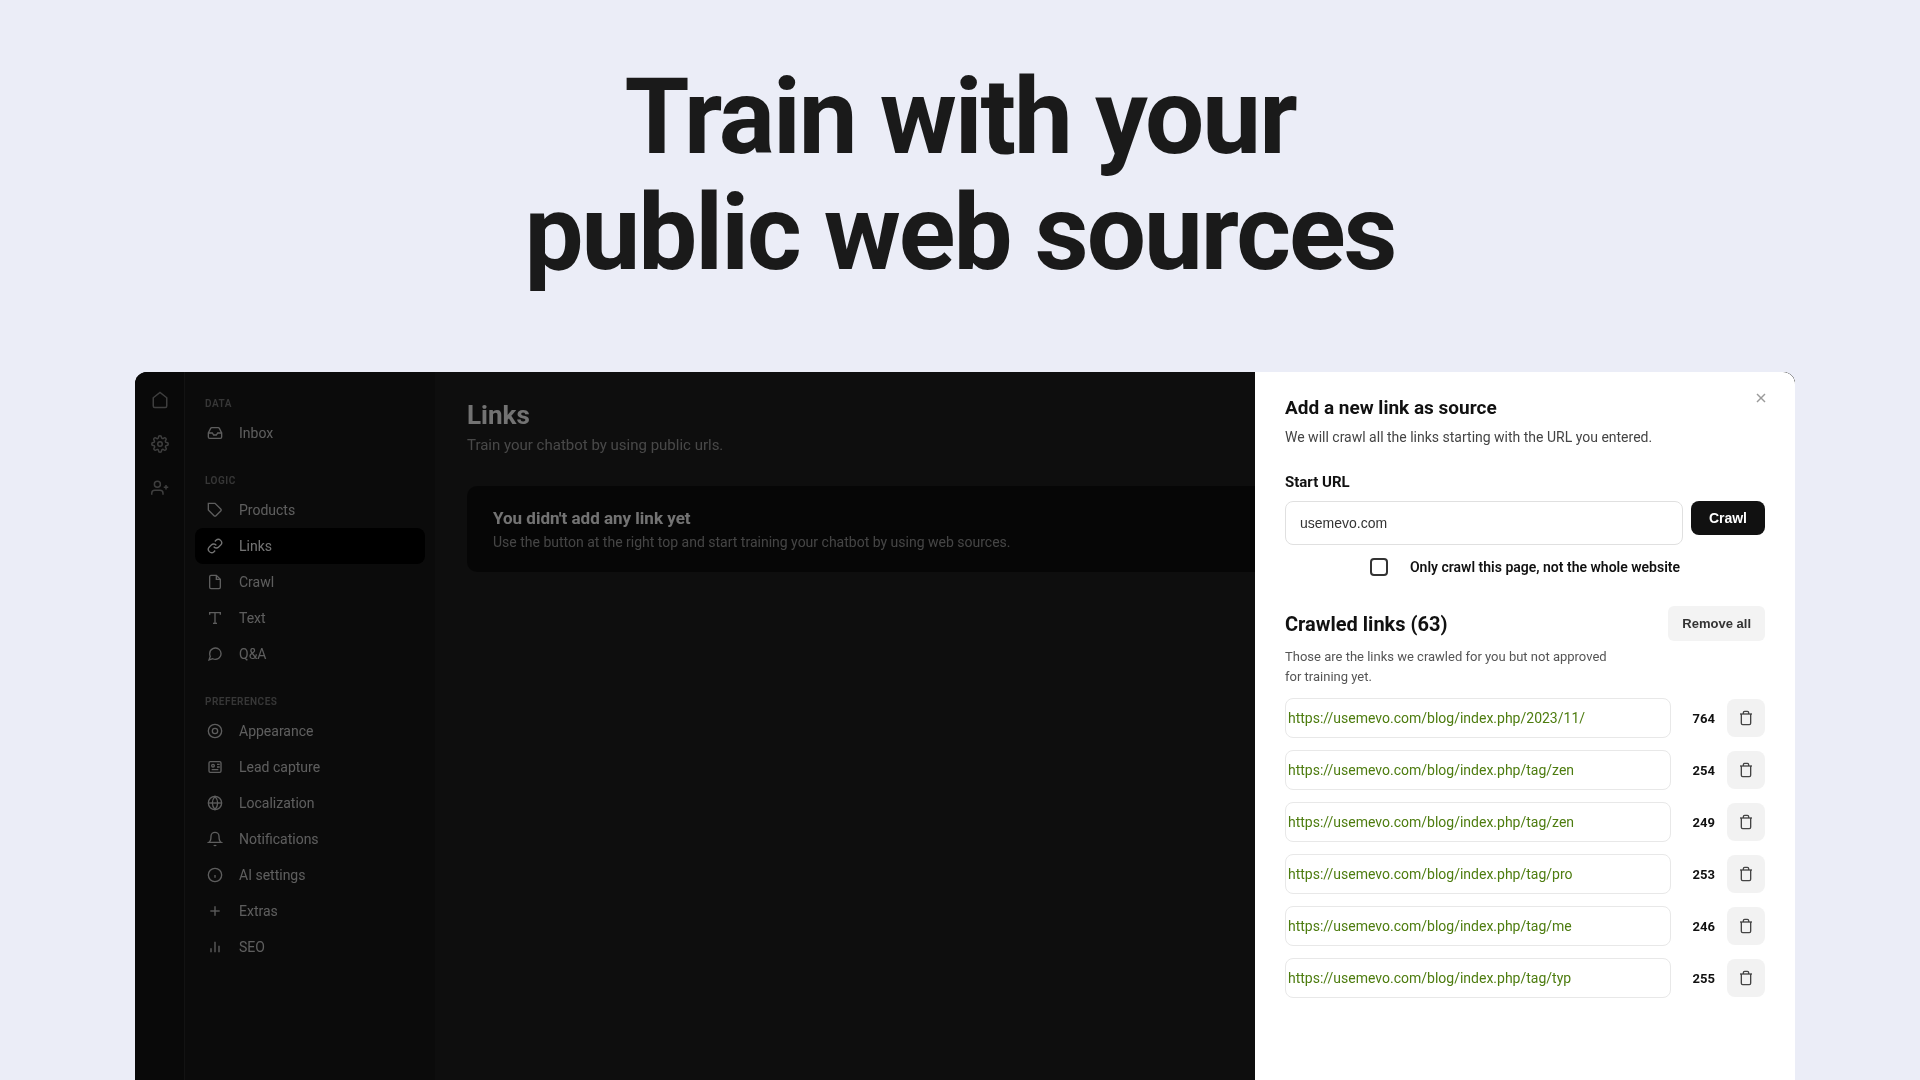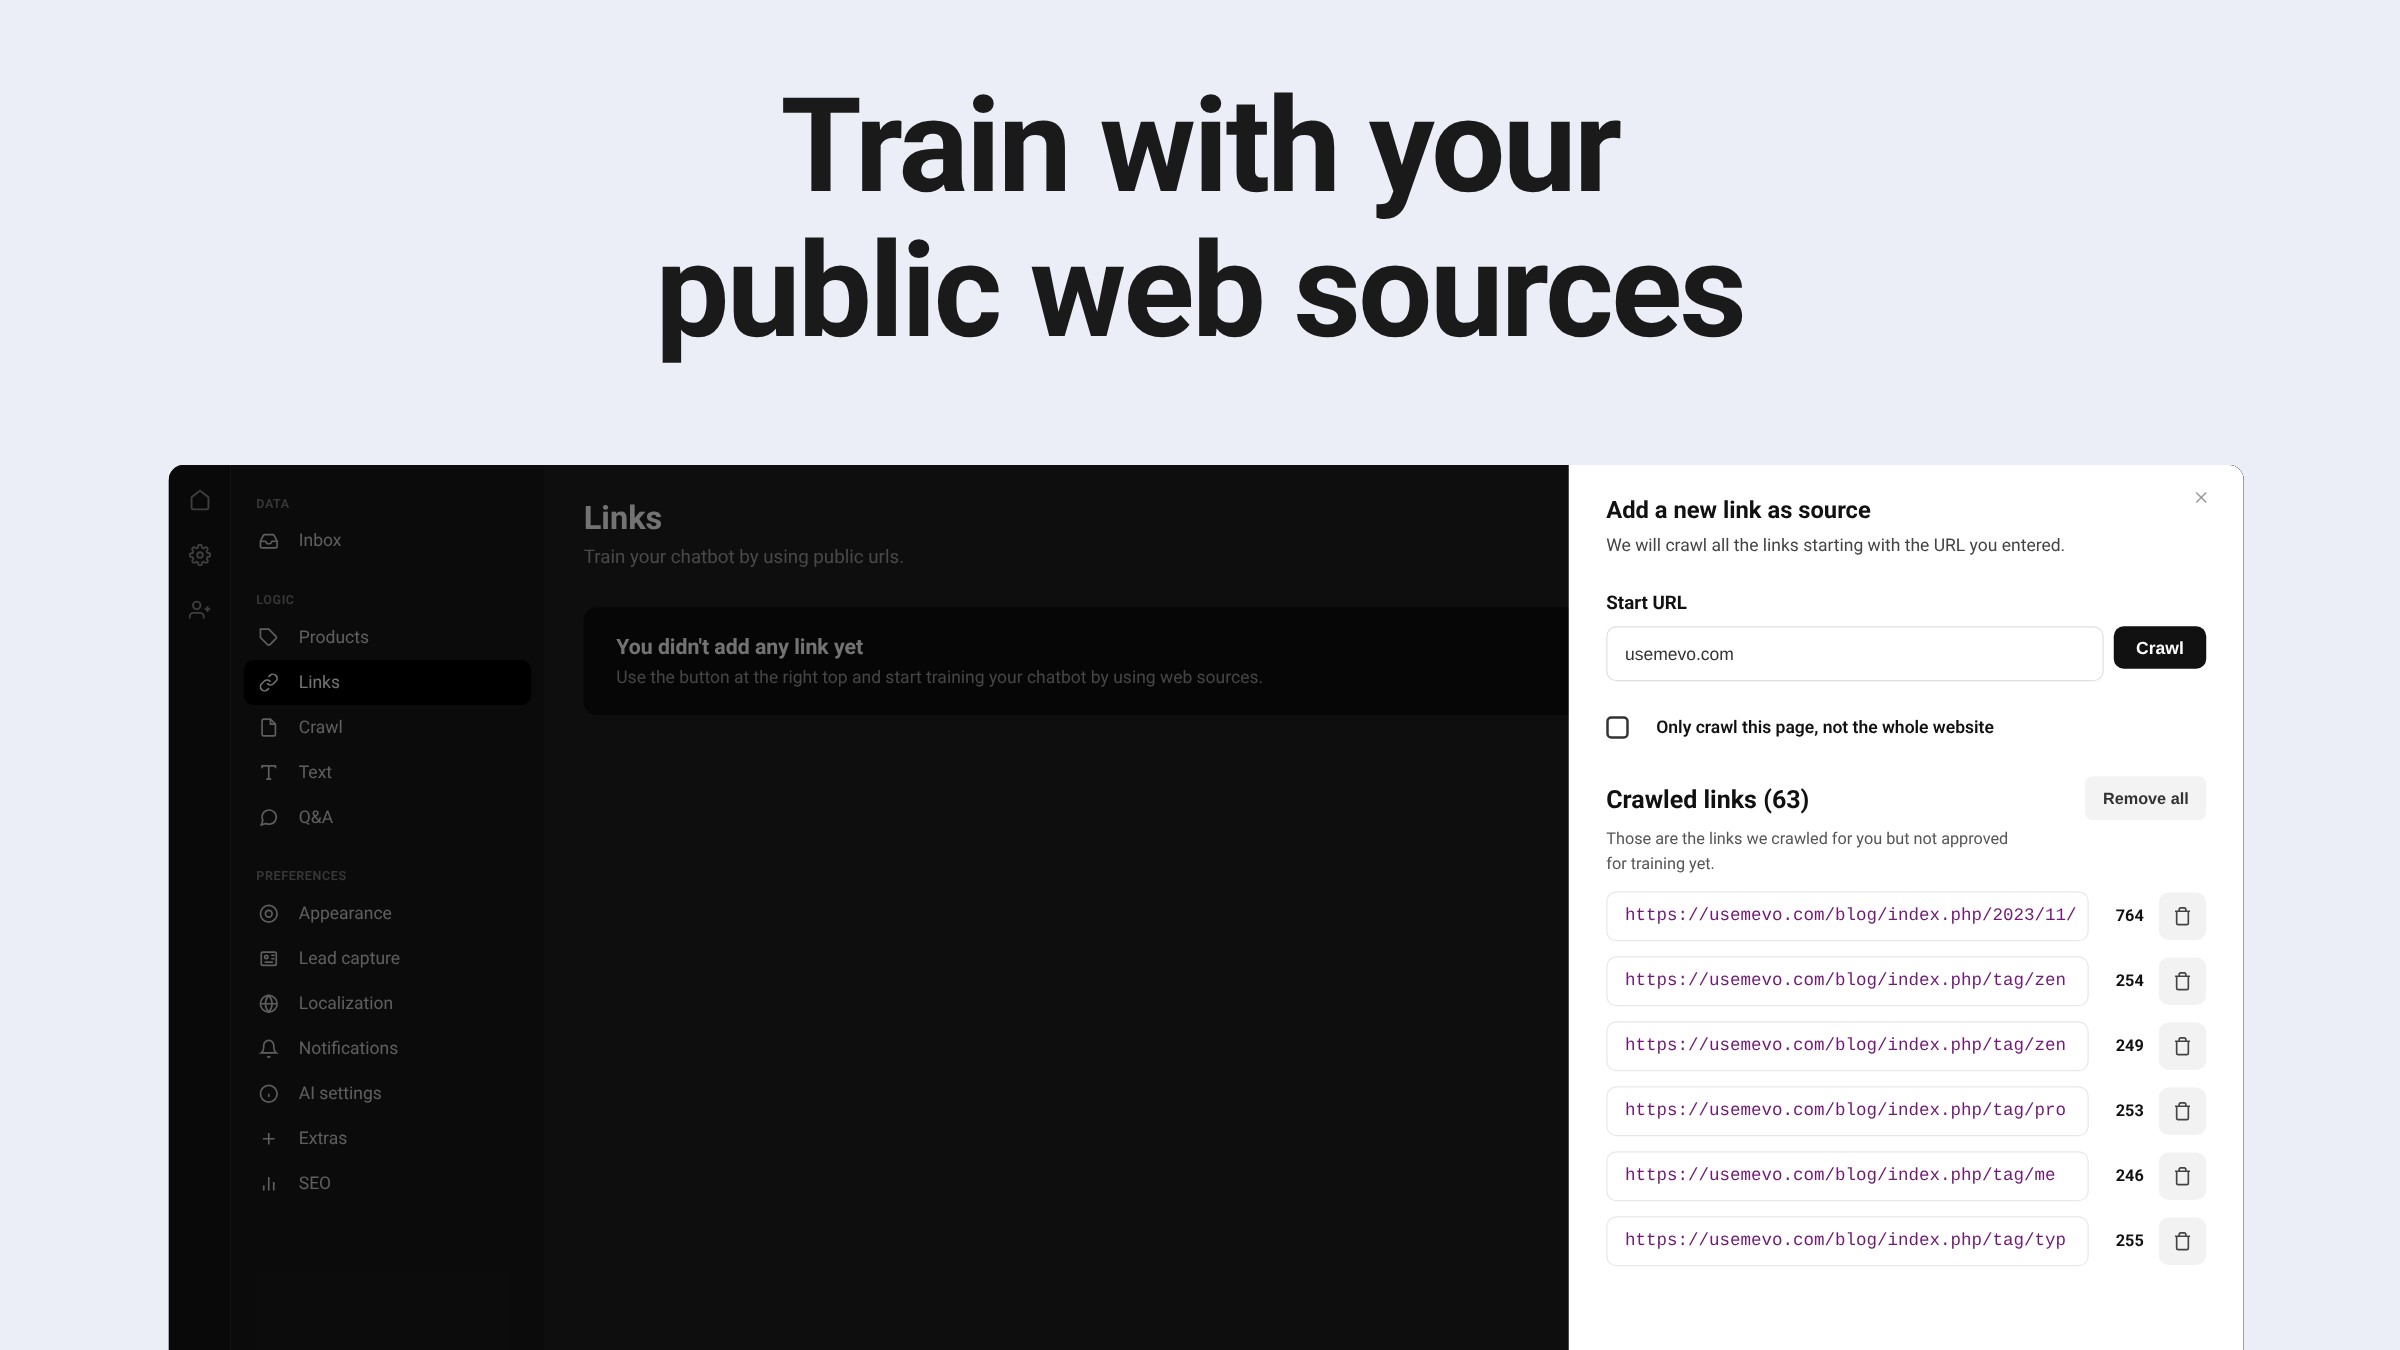--- a/index.html
+++ b/index.html
@@ -183,21 +183,22 @@
   border: none;
   border-radius: 8px;
   font-size: 14px;
   font-weight: 600;
   cursor: pointer;
 }
 .checkbox-row {
   display: flex;
   align-items: center;
   gap: 22px;
-  margin-top: 28px;
+  margin-top: 13px;
+  justify-content: center;
 }
 .checkbox {
   width: 18px;
   height: 18px;
   border: 2px solid #333;
   border-radius: 4px;
 }
 .checkbox-label {
   font-size: 14px;
   font-weight: 600;
@@ -235,29 +236,28 @@
   display: flex;
   align-items: center;
   gap: 12px;
   margin-top: 12px;
 }
 .link-field {
   flex: 1;
   height: 40px;
   border: 1px solid #e8e8e8;
   border-radius: 8px;
-  padding: 0 14px;
-  display: flex;
-  align-items: center;
-  font-size: 14px;
-  color: #701a75;
+  padding: 0 2px;
+  display: flex;
+  align-items: center;
+  font-size: 14px;
+  color: #4d7c0f;
   overflow: hidden;
   white-space: nowrap;
   background: #fff;
-  font-family: Liberation Mono, monospace;
 }
 .link-count {
   font-size: 13px;
   font-weight: 700;
   color: #111;
   width: 32px;
   text-align: right;
 }
 .trash-btn {
   width: 38px;

